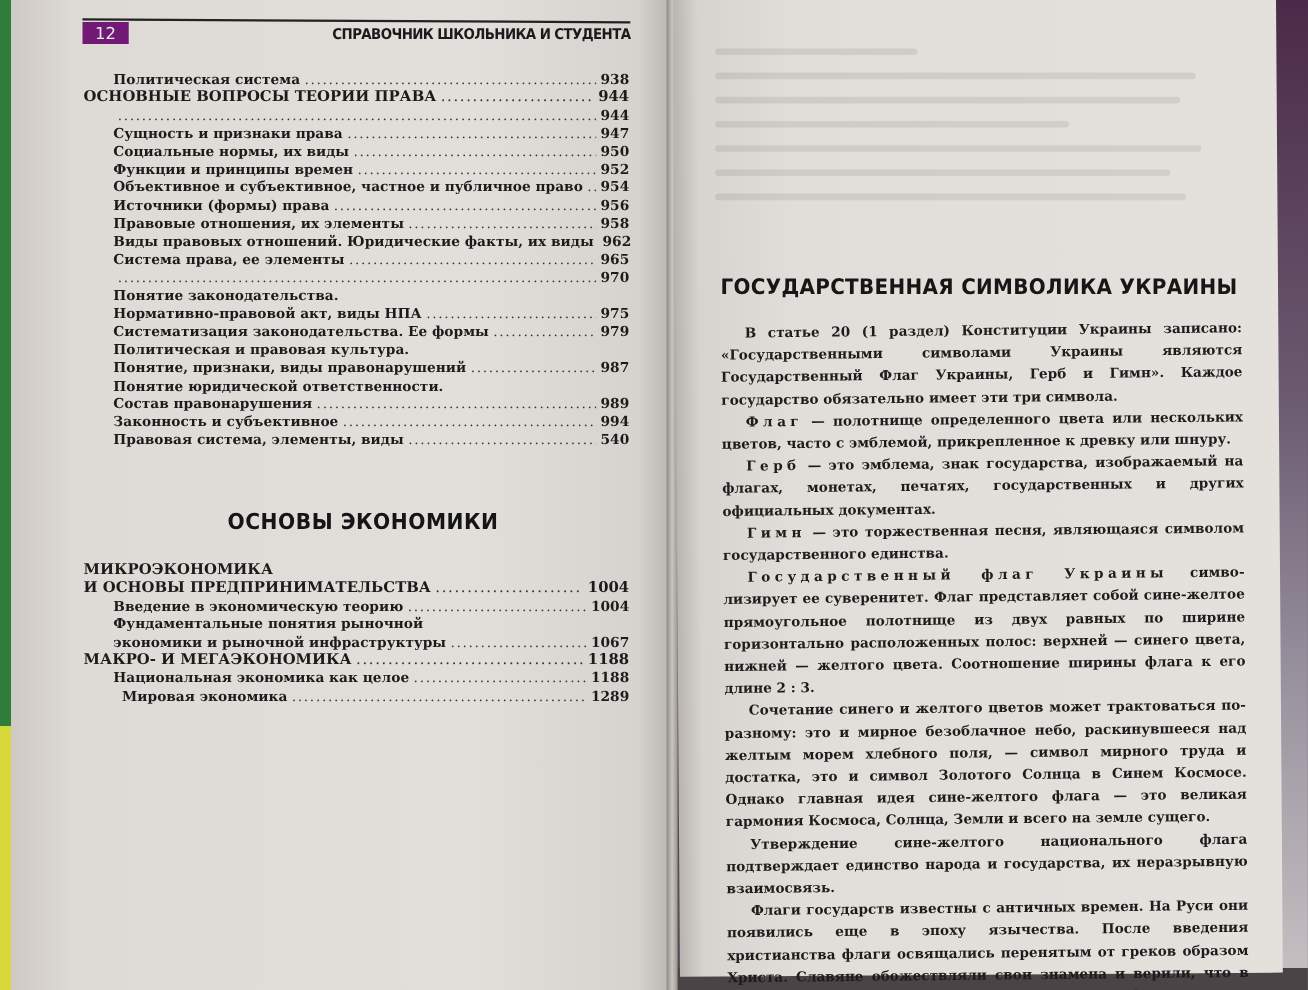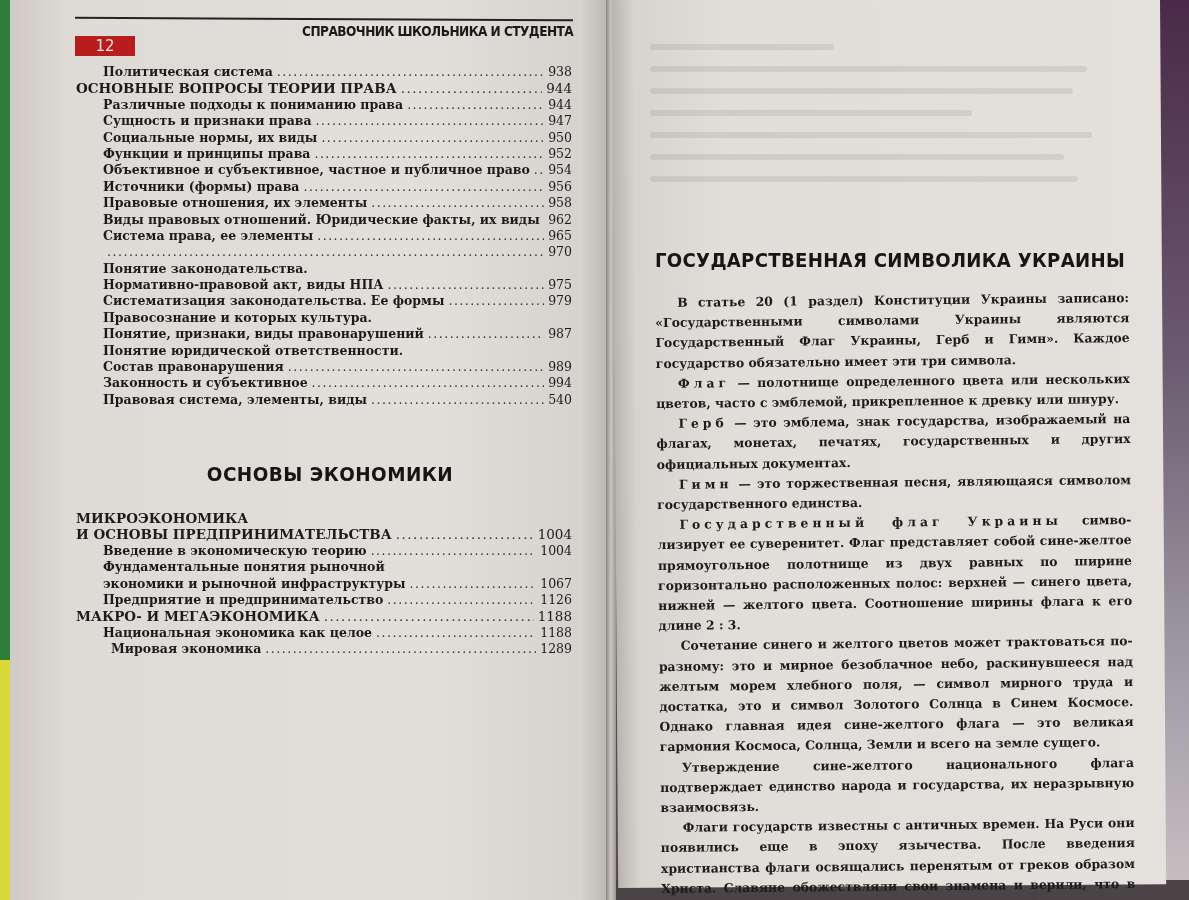--- a/index.html
+++ b/index.html
@@ -20,37 +20,37 @@
   .page-right {
     position:absolute; left:612px; top:0; width:548px; height:888px;
     background:linear-gradient(90deg,#b8b4b0 0%,#d7d3cf 4%,#e1ded9 20%,#e4e1dd 100%);
     transform:rotate(-0.4deg); transform-origin:left top;
   }
   .spine { position:absolute; left:606px; top:0; width:10px; height:900px; background:linear-gradient(90deg,#8c8884,#c9c5c1,#9a9692); }
 
   .header { position:absolute; left:75px; top:18px; width:498px; height:22px; }
   .header-rule { position:absolute; left:0; right:0; top:0; height:2px; background:#222; transform:rotate(0.3deg); }
   .page-num {
-    position:absolute; left:0; top:18px; width:60px; height:20px; background:#b91c1c; color:#e8e8e8;
+    position:absolute; left:0; top:2px; width:42px; height:20px; background:#701a75; color:#e8e8e8;
     font-family:"DejaVu Sans", sans-serif; font-size:15px; line-height:20px; text-align:center;
   }
   .running-title {
     position:absolute; right:0; top:5px; font-family:"DejaVu Sans", sans-serif; font-weight:bold;
     font-size:13.5px; letter-spacing:-0.6px; color:#1a1a1a; transform:scaleX(0.9); transform-origin:right center;
   }
 
   .toc { position:absolute; left:76px; width:496px; color:#1b1b1b; font-weight:bold; font-size:12.5px; }
   .toc-row { display:flex; align-items:baseline; height:16.4px; line-height:16.4px; white-space:nowrap; }
   .toc-row.l1 { padding-left:0; font-size:13.5px; }
   .toc-row.l2 { padding-left:27px; }
   .toc-row.l2b { padding-left:35px; }
   .toc-text { flex:0 0 auto; }
   .toc-dots { flex:1 1 auto; overflow:hidden; margin:0 4px; letter-spacing:1.5px; font-weight:normal; color:#333; }
   .toc-dots::before { content:"........................................................................................................................................"; }
-  .toc-page { flex:0 0 auto; font-weight:normal; }
+  .toc-page { flex:0 0 auto; font-weight:bold; }
   .toc-row.nodots .toc-dots::before { content:""; }
 
   .section-title {
     position:absolute; left:60px; width:540px; text-align:center; top:462px;
     font-family:"DejaVu Sans", sans-serif; font-weight:bold; font-size:20px; color:#151515;
     letter-spacing:0.5px; transform:scaleX(0.92);
   }
 
   .right-title {
     position:absolute; left:655px; top:249px; font-family:"DejaVu Sans", sans-serif; font-weight:bold;
@@ -102,36 +102,35 @@
       <span class="toc-text">Политическая система</span>
       <span class="toc-dots"></span>
       <span class="toc-page">938</span>
     </div>
     <div class="toc-row l1">
       <span class="toc-text">ОСНОВНЫЕ ВОПРОСЫ ТЕОРИИ ПРАВА</span>
       <span class="toc-dots"></span>
       <span class="toc-page">944</span>
     </div>
     <div class="toc-row l2">
-      <span class="toc-text">Различные подходы к пониманию права</span>
       <span class="toc-dots"></span>
       <span class="toc-page">944</span>
     </div>
     <div class="toc-row l2">
       <span class="toc-text">Сущность  и признаки права</span>
       <span class="toc-dots"></span>
       <span class="toc-page">947</span>
     </div>
     <div class="toc-row l2">
       <span class="toc-text">Социальные нормы, их виды</span>
       <span class="toc-dots"></span>
       <span class="toc-page">950</span>
     </div>
     <div class="toc-row l2">
-      <span class="toc-text">Функции и принципы права</span>
+      <span class="toc-text">Функции и принципы времен</span>
       <span class="toc-dots"></span>
       <span class="toc-page">952</span>
     </div>
     <div class="toc-row l2">
       <span class="toc-text">Объективное и субъективное, частное и публичное право</span>
       <span class="toc-dots"></span>
       <span class="toc-page">954</span>
     </div>
     <div class="toc-row l2">
       <span class="toc-text">Источники (формы) права</span>
@@ -166,21 +165,21 @@
       <span class="toc-text">Нормативно-правовой акт, виды НПА</span>
       <span class="toc-dots"></span>
       <span class="toc-page">975</span>
     </div>
     <div class="toc-row l2">
       <span class="toc-text">Систематизация законодательства. Ее формы</span>
       <span class="toc-dots"></span>
       <span class="toc-page">979</span>
     </div>
     <div class="toc-row l2 nodots">
-      <span class="toc-text">Правосознание и которых культура.</span>
+      <span class="toc-text">Политическая и правовая культура.</span>
       <span class="toc-dots"></span>
       <span class="toc-page"></span>
     </div>
     <div class="toc-row l2">
       <span class="toc-text">Понятие, признаки, виды правонарушений</span>
       <span class="toc-dots"></span>
       <span class="toc-page">987</span>
     </div>
     <div class="toc-row l2 nodots">
       <span class="toc-text">Понятие юридической ответственности.</span>
@@ -224,25 +223,20 @@
     </div>
     <div class="toc-row l2 nodots">
       <span class="toc-text">Фундаментальные понятия рыночной</span>
       <span class="toc-dots"></span>
       <span class="toc-page"></span>
     </div>
     <div class="toc-row l2">
       <span class="toc-text">экономики и  рыночной инфраструктуры</span>
       <span class="toc-dots"></span>
       <span class="toc-page">1067</span>
-    </div>
-    <div class="toc-row l2">
-      <span class="toc-text">Предприятие и предпринимательство</span>
-      <span class="toc-dots"></span>
-      <span class="toc-page">1126</span>
     </div>
     <div class="toc-row l1">
       <span class="toc-text">МАКРО- И МЕГАЭКОНОМИКА</span>
       <span class="toc-dots"></span>
       <span class="toc-page">1188</span>
     </div>
     <div class="toc-row l2">
       <span class="toc-text">Национальная экономика как целое</span>
       <span class="toc-dots"></span>
       <span class="toc-page">1188</span>

